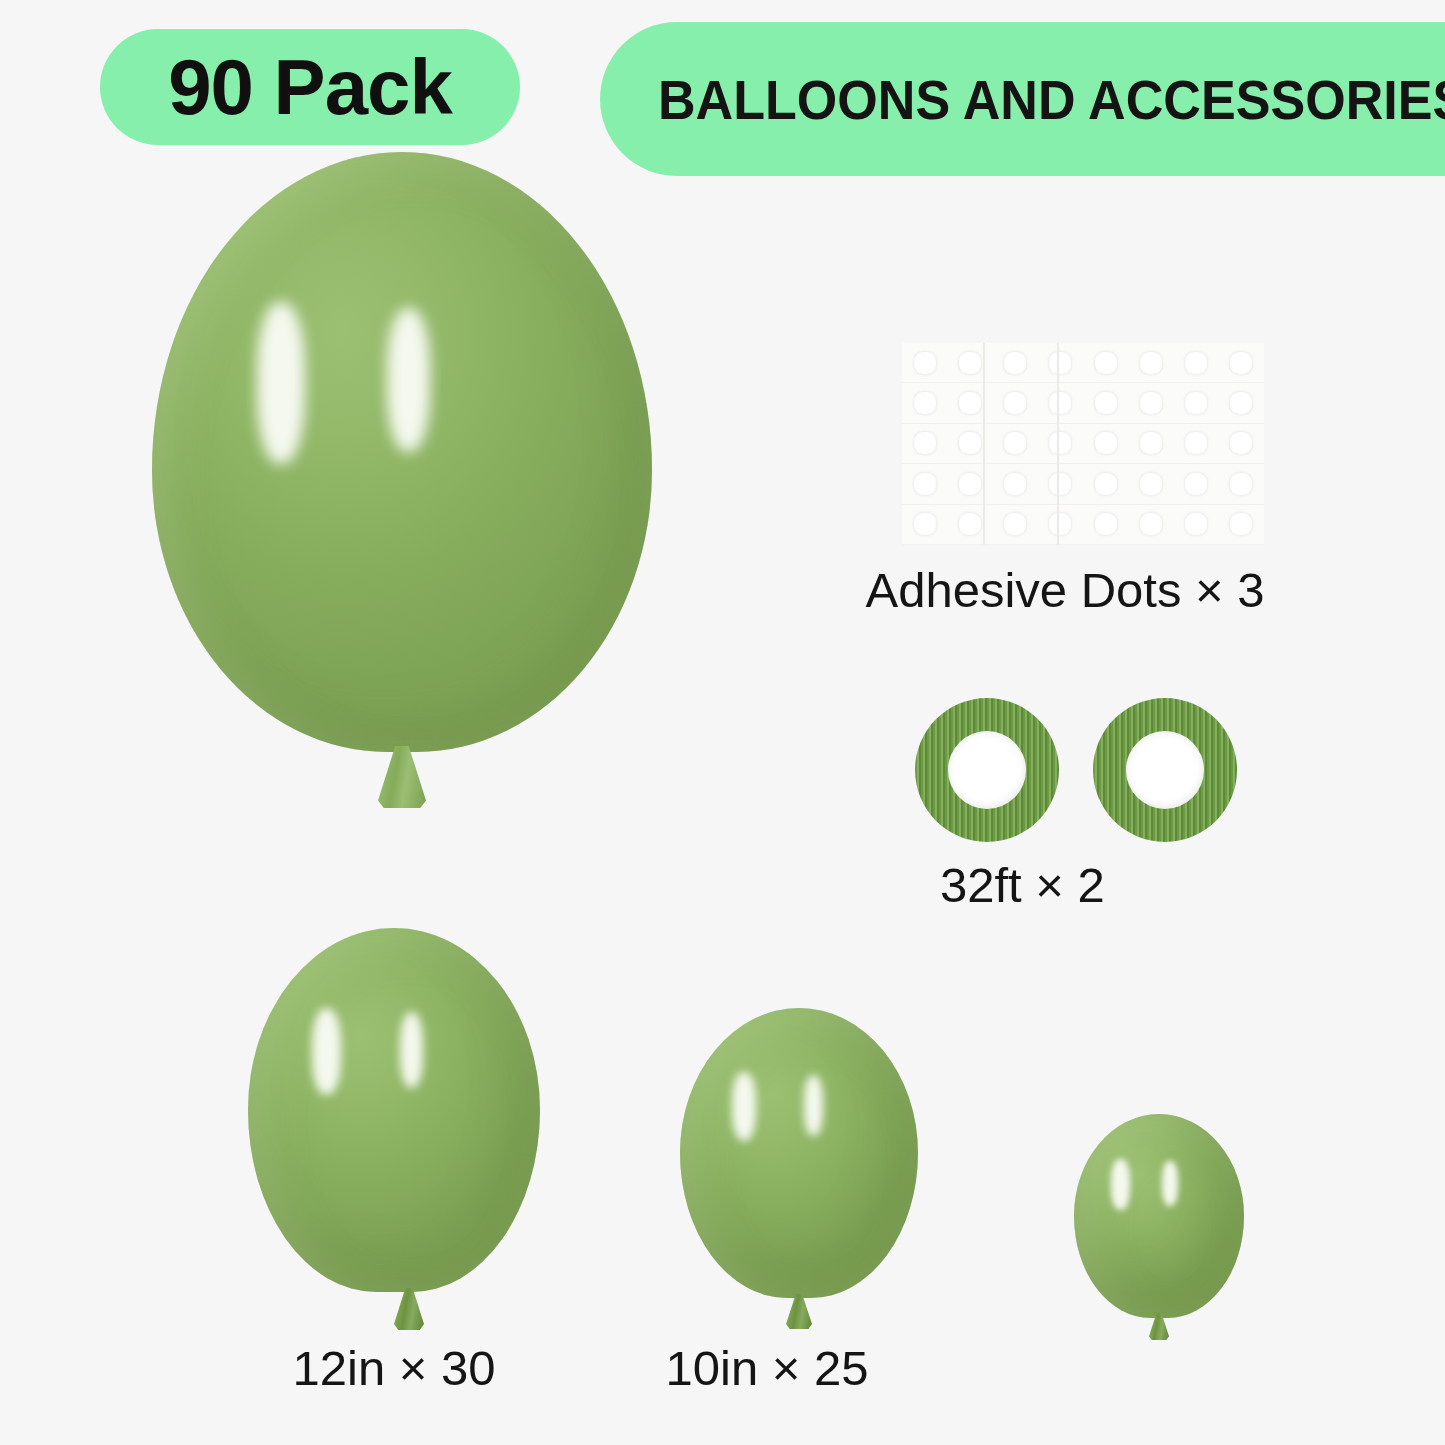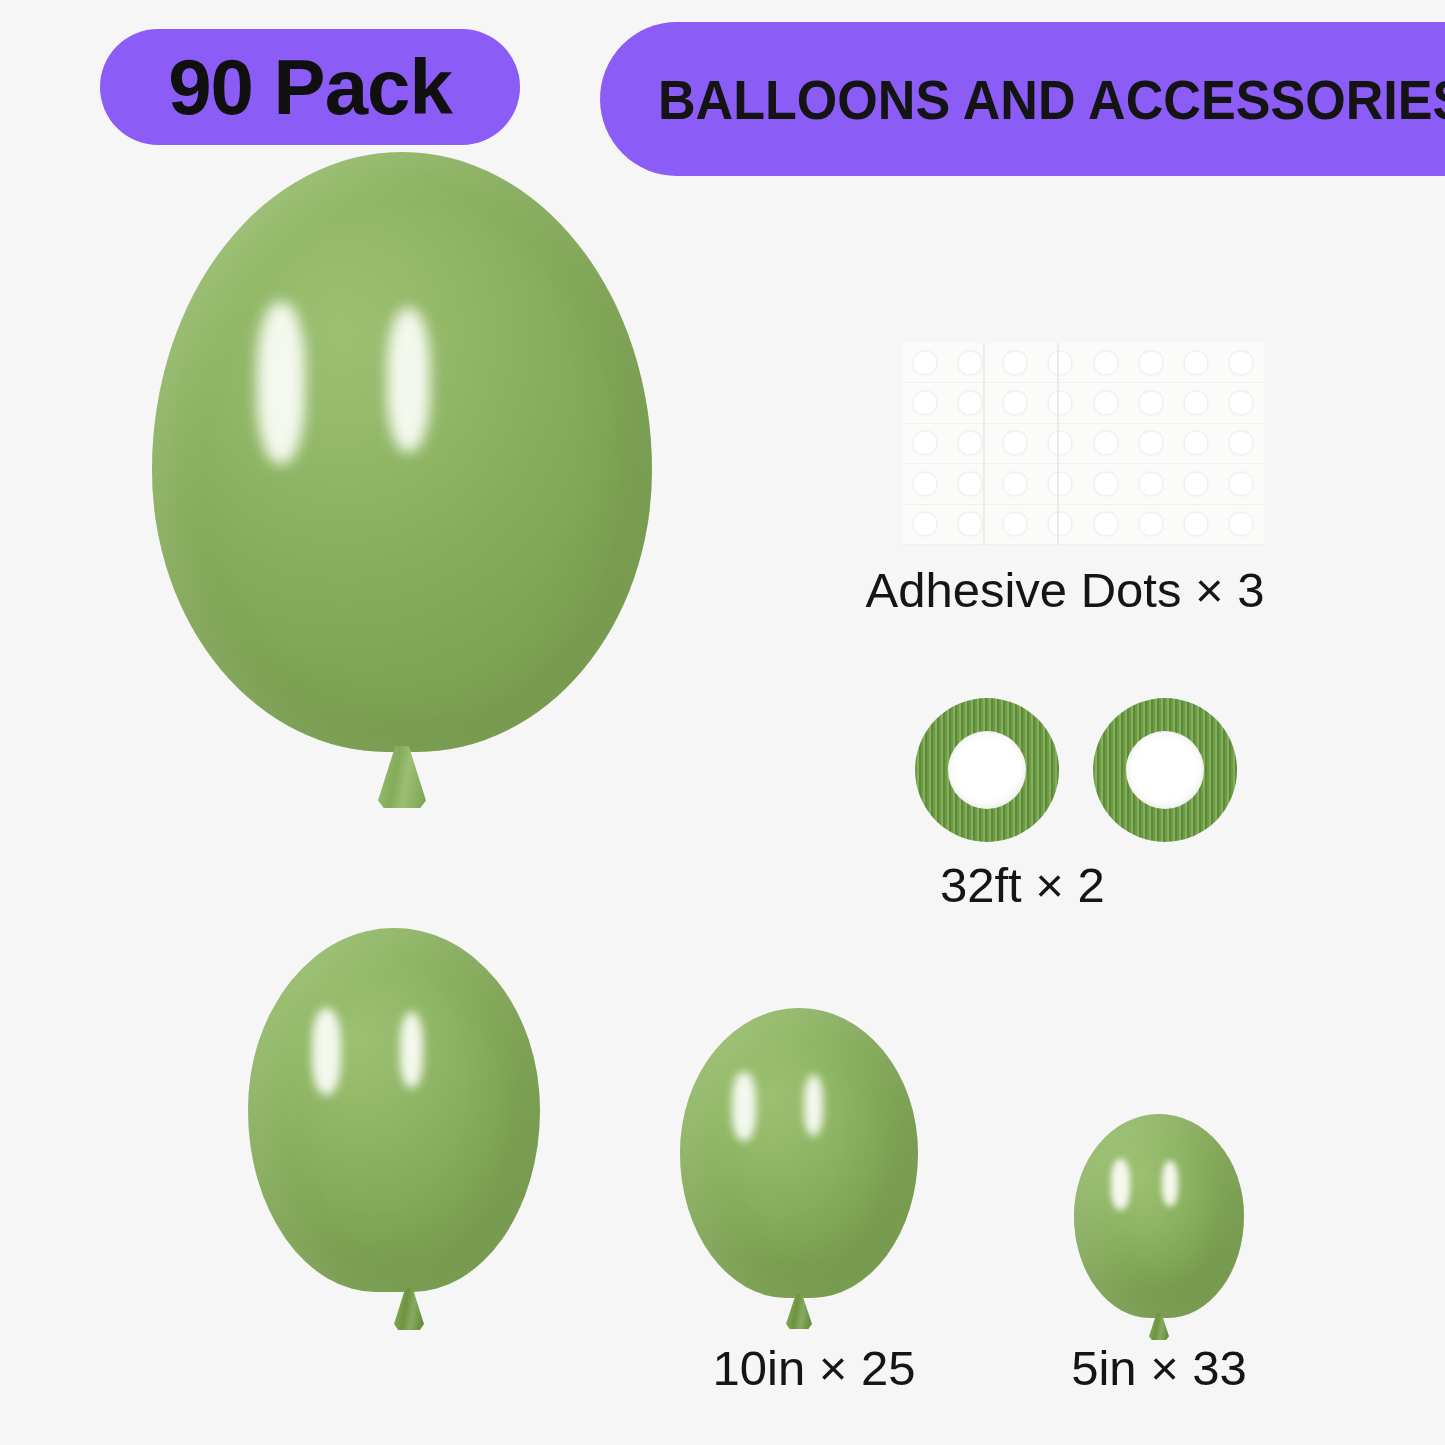--- a/index.html
+++ b/index.html
@@ -12,21 +12,21 @@
     width: 1445px;
     height: 1445px;
     background: #f6f6f6;
     overflow: hidden;
     font-family: "Liberation Sans", sans-serif;
   }
 
   
   .badge {
     position: absolute;
-    background: #8b5cf6;
+    background: #86efac;
     display: flex;
     align-items: center;
     box-sizing: border-box;
   }
   #badge-pack {
     left: 100px;
     top: 29px;
     width: 420px;
     height: 116px;
     border-radius: 58px;
@@ -117,21 +117,21 @@
   .caption {
     position: absolute;
     font-size: 49px;
     font-weight: normal;
     color: #151515;
     white-space: nowrap;
     text-align: center;
   }
   #cap-18 { left: 152px; top: 812px; width: 500px; }
   #cap-12 { left: 248px; top: 1340px; width: 292px; }
-  #cap-10 { left: 670px; top: 1340px; width: 288px; text-align: center; }
+  #cap-10 { left: 623px; top: 1340px; width: 288px; text-align: center; }
   #cap-5  { left: 1050px; top: 1340px; width: 218px; }
   #cap-dots { left: 810px; top: 562px; width: 510px; text-align: center; }
   #cap-ribbon { left: 940px; top: 857px; width: 250px; text-align: left; }
 
   
   #dot-sheet {
     position: absolute;
     left: 902px;
     top: 343px;
     width: 362px;
@@ -352,20 +352,21 @@
 
   <div class="balloon" id="balloon-12">
     <div class="balloon-body"></div>
     <div class="hl hl-l" style="left:22%;top:22%;width:10%;height:24%;filter:blur(5px);"></div>
     <div class="hl hl-r" style="left:52%;top:23%;width:8%;height:21%;filter:blur(5px);"></div>
   </div>
   <div class="knot" id="knot-12" style="position:absolute;left:409px;top:1288px;width:30px;height:42px;
        transform:translateX(-50%);
        clip-path:polygon(38% 0%, 62% 0%, 100% 86%, 86% 100%, 14% 100%, 0% 86%);
        background:linear-gradient(100deg,#8fb667 0%,#6d933f 40%,#86ab60 62%,#5f8434 100%);"></div>
+  <div class="caption" id="cap-12">12in × 30</div>
 
   <div class="balloon" id="balloon-10">
     <div class="balloon-body"></div>
     <div class="hl hl-l" style="left:22%;top:22%;width:10%;height:24%;filter:blur(4px);"></div>
     <div class="hl hl-r" style="left:52%;top:23%;width:8%;height:21%;filter:blur(4px);"></div>
   </div>
   <div class="knot" id="knot-10" style="position:absolute;left:799px;top:1294px;width:26px;height:35px;
        transform:translateX(-50%);
        clip-path:polygon(38% 0%, 62% 0%, 100% 86%, 86% 100%, 14% 100%, 0% 86%);
        background:linear-gradient(100deg,#8fb667 0%,#6d933f 40%,#86ab60 62%,#5f8434 100%);"></div>
@@ -373,15 +374,14 @@
 
   <div class="balloon" id="balloon-5">
     <div class="balloon-body"></div>
     <div class="hl hl-l" style="left:22%;top:22%;width:11%;height:25%;filter:blur(3px);"></div>
     <div class="hl hl-r" style="left:52%;top:23%;width:9%;height:22%;filter:blur(3px);"></div>
   </div>
   <div class="knot" id="knot-5" style="position:absolute;left:1159px;top:1313px;width:20px;height:27px;
        transform:translateX(-50%);
        clip-path:polygon(38% 0%, 62% 0%, 100% 86%, 86% 100%, 14% 100%, 0% 86%);
        background:linear-gradient(100deg,#8fb667 0%,#6d933f 40%,#86ab60 62%,#5f8434 100%);"></div>
-  <div class="caption" id="cap-5">5in × 33</div>
 
 </div>
 
 </body></html>

